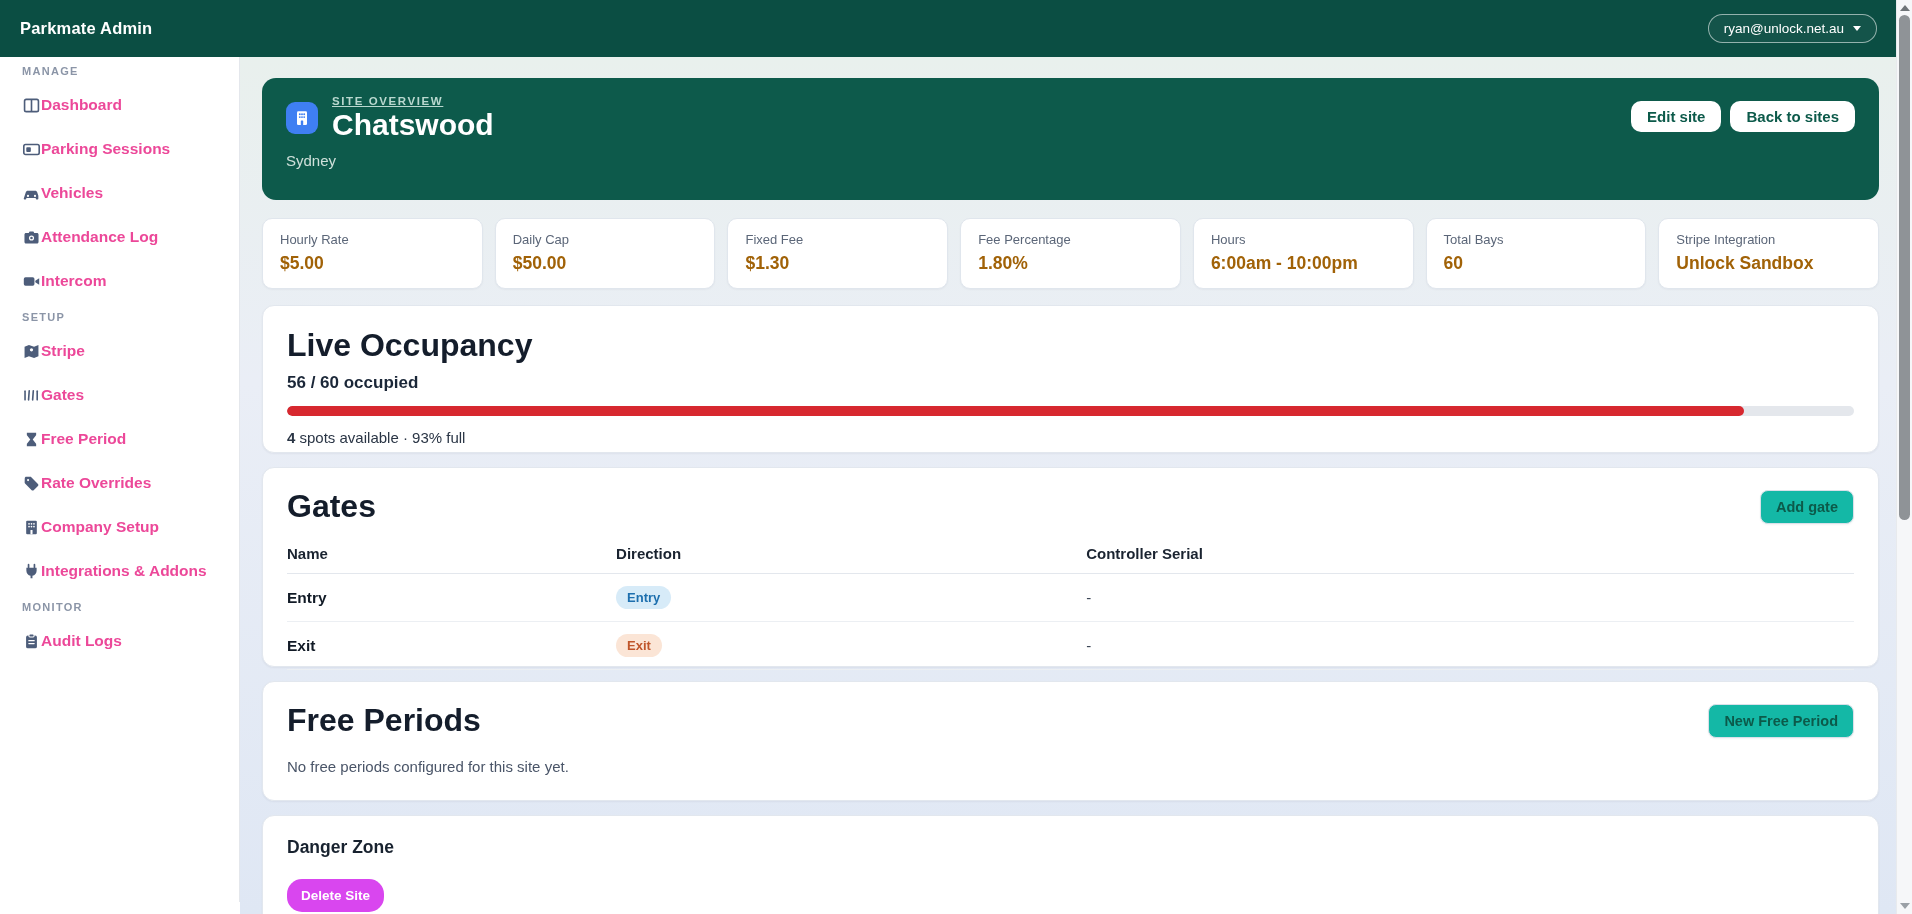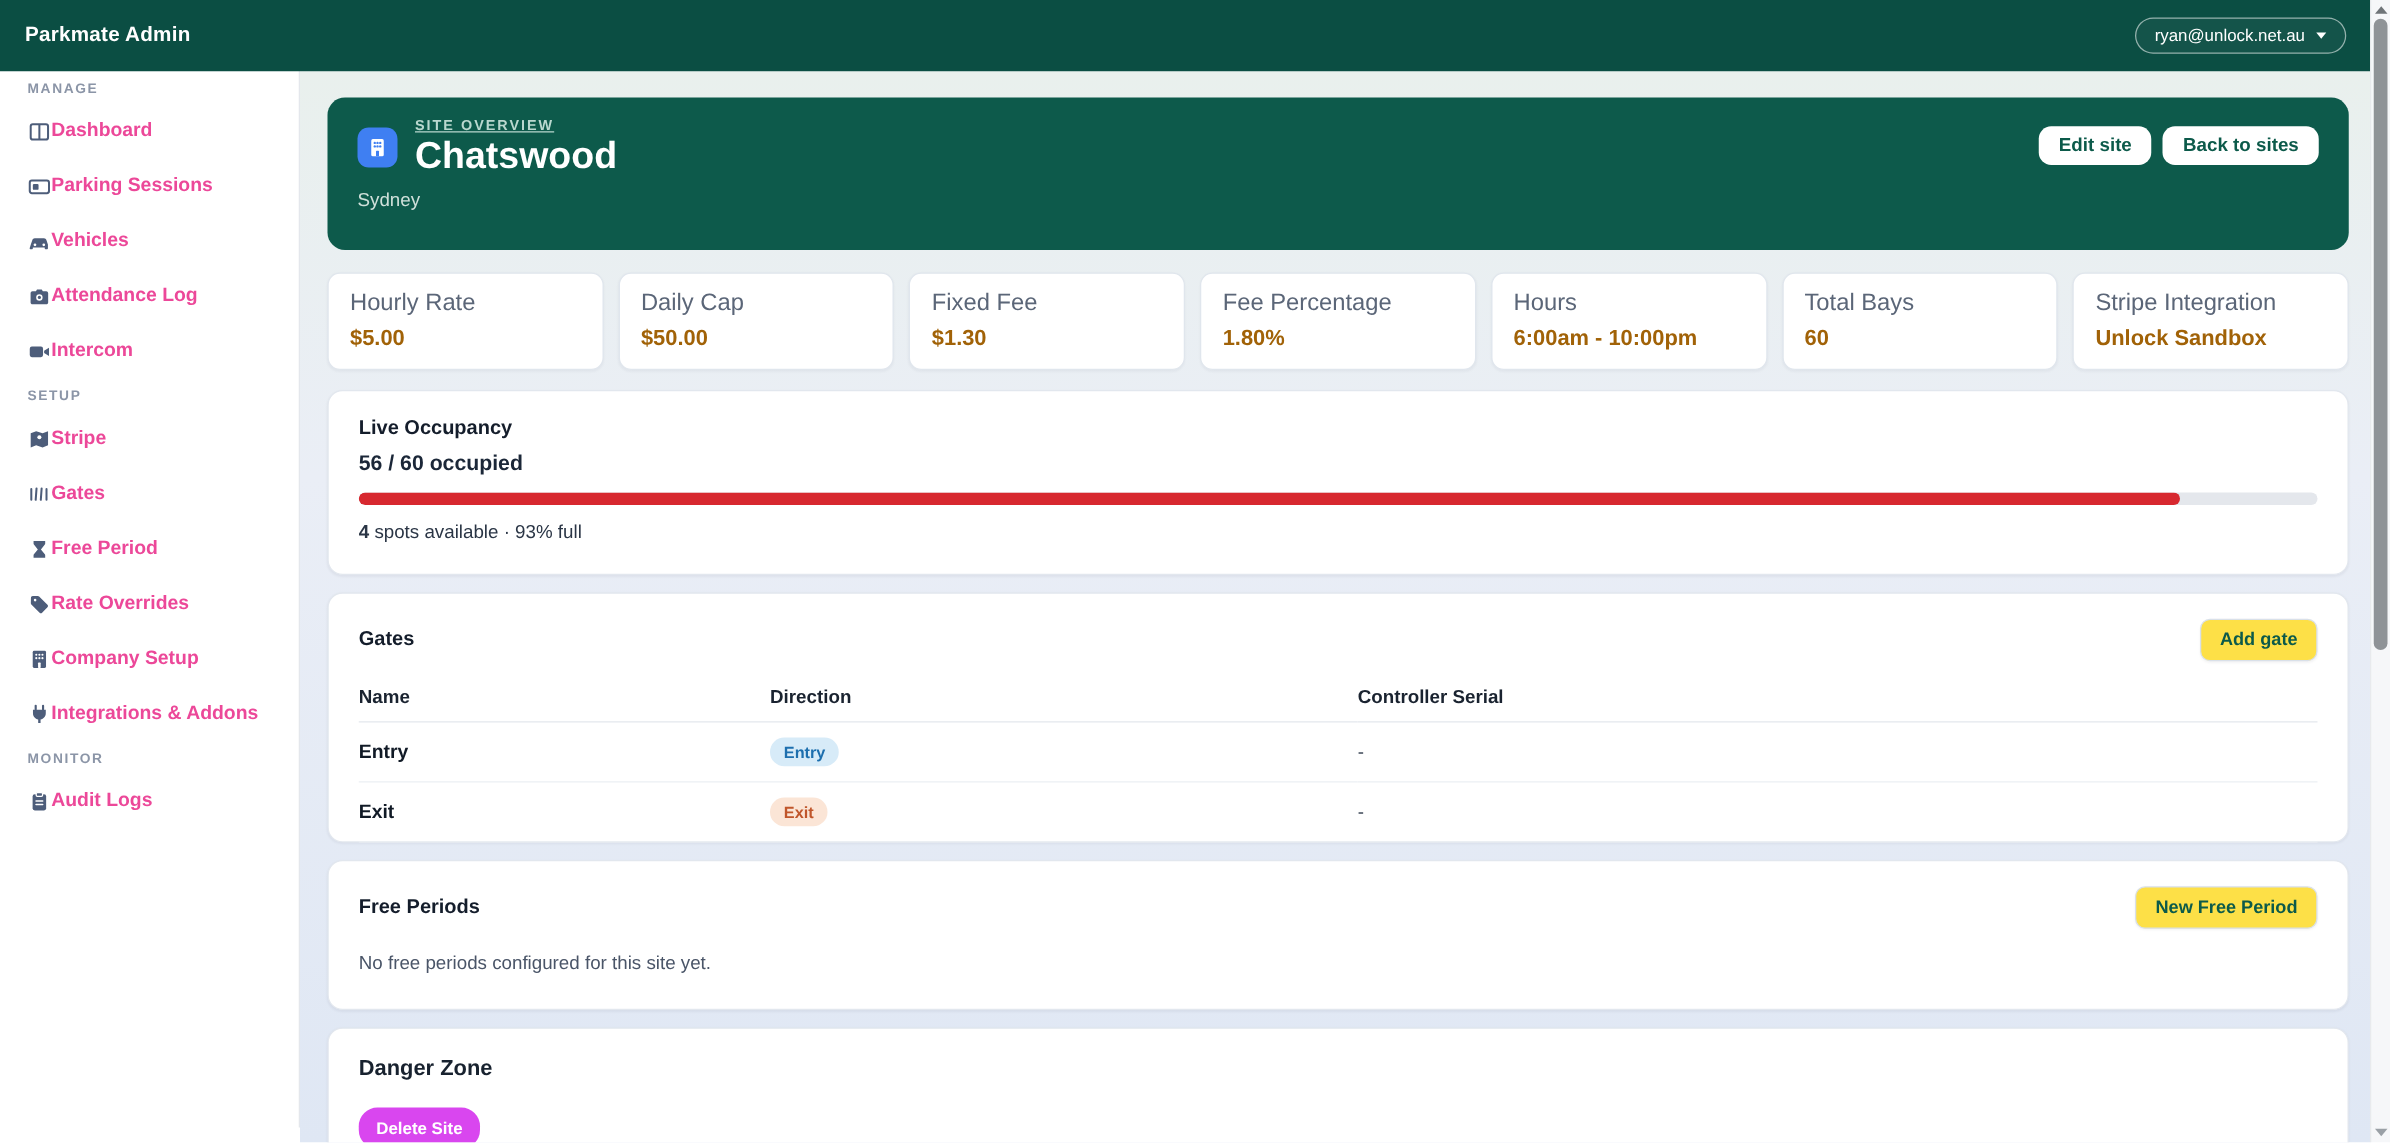--- a/index.html
+++ b/index.html
@@ -68,35 +68,35 @@
     background:#ffffff; color:#0c5a4a; border:none; border-radius:10px;
     font-size:15px; font-weight:700; padding:7px 16px; cursor:pointer;
     font-family:inherit;
   }
   
   .stats { display:flex; gap:12px; margin-bottom:16px; }
   .stat {
     flex:1; background:#ffffff; border:1px solid #e0e6ed; border-radius:10px;
     padding:13px 17px 14px; box-shadow:0 1px 2px rgba(16,24,40,.04);
   }
-  .stat-label { font-size:19px; color:#5b6678; }
+  .stat-label { font-size:13px; color:#5b6678; }
   .stat-value { font-size:17.5px; font-weight:700; color:#a16207; margin-top:6px; }
   
   .occupancy { padding:21px 24px; height:148px; margin-bottom:14px; }
-  .h2 { font-size:16px; font-weight:700; color:#141d2b; }
+  .h2 { font-size:32px; font-weight:700; color:#141d2b; }
   .occ-sub { font-size:17px; font-weight:700; color:#1b2738; margin-top:9px; }
   .occ-track { margin-top:13px; height:10px; background:#e4e7ec; border-radius:6px; overflow:hidden; }
   .occ-fill { height:100%; background:#d7282f; border-radius:6px; }
   .occ-caption { margin-top:13px; font-size:15px; color:#2a3545; }
   .occ-caption b { font-weight:700; }
   
   .gates { padding:20px 24px 14px; height:200px; margin-bottom:14px; }
   .card-head { display:flex; align-items:center; justify-content:space-between; }
   .ghost-btn {
-    background:#fde047; border:1px solid #d9e0e9; border-radius:8px;
+    background:#14b8a6; border:1px solid #d9e0e9; border-radius:8px;
     color:#0c5a4a; font-size:14.5px; font-weight:600; padding:8px 15px;
     cursor:pointer; box-shadow:0 1px 2px rgba(16,24,40,.05); font-family:inherit;
   }
   table.gates-table { width:100%; border-collapse:collapse; margin-top:12px; }
   .gates-table th {
     text-align:left; font-size:15px; font-weight:700; color:#1a2330;
     padding:8px 0 11px; border-bottom:1px solid #e3e7ed;
   }
   .gates-table td { padding:12px 0; border-bottom:1px solid #eceff3; font-size:15px; color:#3c4656; }
   .gates-table td.gname { font-weight:700; color:#111a26; font-size:15.5px; }

